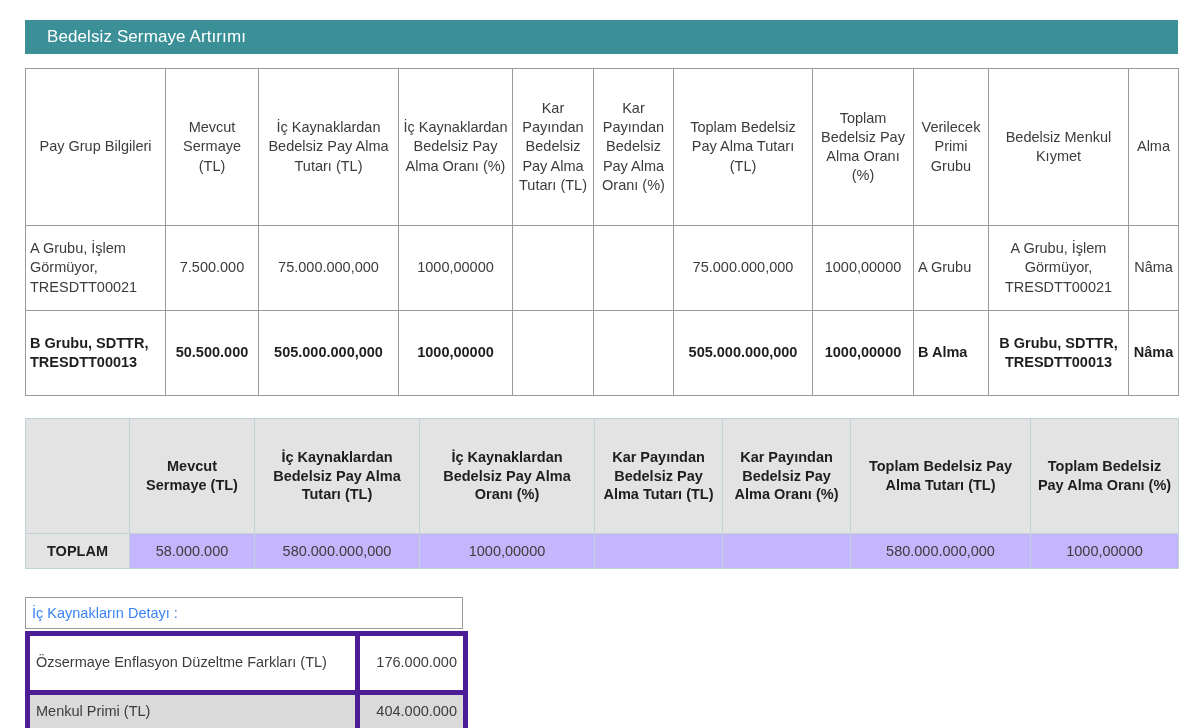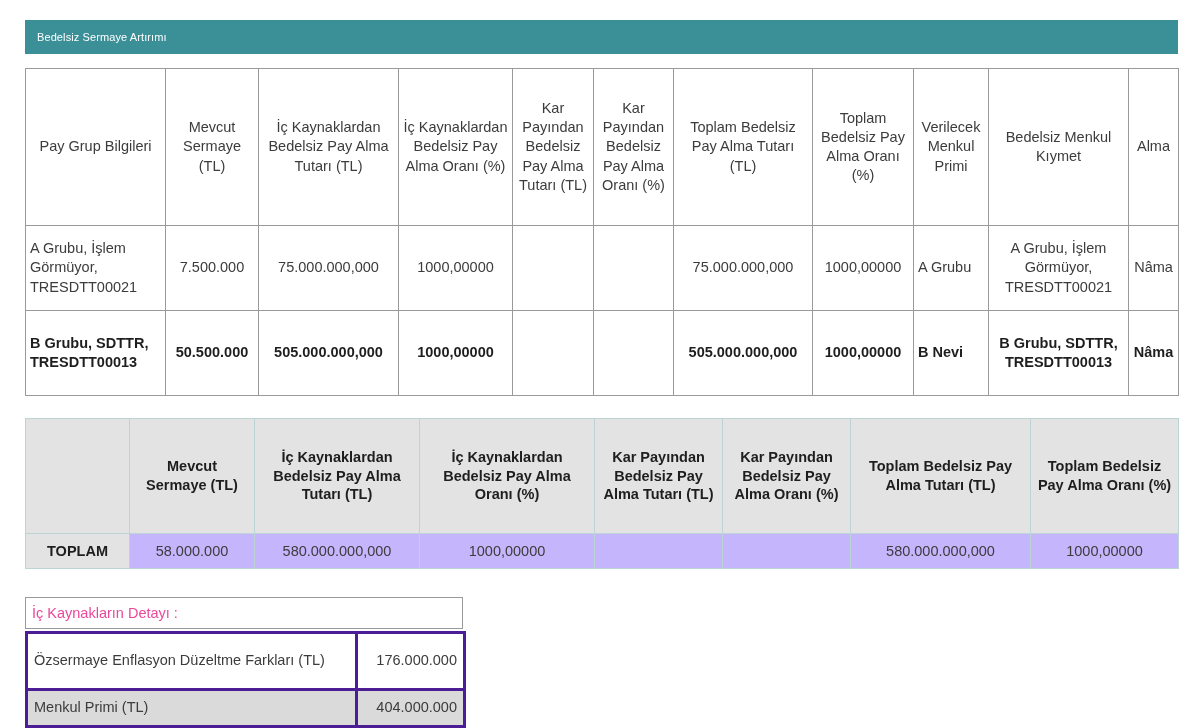--- a/index.html
+++ b/index.html
@@ -28,22 +28,22 @@
     top: 20px;
     width: 1153px;
     height: 34px;
     background: #3b9098;
     box-sizing: border-box;
     display: flex;
     align-items: center;
   }
   .title-bar .title-text {
     color: #ffffff;
-    font-size: 11px;
-    padding-left: 12px;
+    font-size: 17px;
+    padding-left: 22px;
     letter-spacing: .1px;
   }
 
   
   .tbl-detail {
     position: absolute;
     left: 25px;
     top: 68px;
     width: 1153px;
     border-collapse: collapse;
@@ -118,33 +118,33 @@
   .tbl-src-head {
     border-collapse: collapse;
     table-layout: fixed;
     width: 438px;
     font-size: 14.5px;
   }
   .tbl-src-head td {
     border: 1px solid #9a9a9a;
     padding: 3px 6px;
     height: 24px;
-    color: #ec4899;
+    color: #3b82f6;
     background: #ffffff;
     text-align: left;
   }
   .tbl-src {
     border-collapse: collapse;
     table-layout: fixed;
     width: 438px;
     font-size: 14.5px;
     margin-top: 2px;
   }
   .tbl-src td {
-    border: 3px solid #4c1d95;
+    border: 5px solid #4c1d95;
     padding: 4px 6px;
     color: #3c3c3c;
     line-height: 1.32;
     vertical-align: middle;
   }
   .tbl-src td.name { text-align: left; }
   .tbl-src td.val  { text-align: right; }
   .tbl-src tr.shaded td { background: #dadada; }
   .tbl-src tr.plain td  { background: #ffffff; }
   .tbl-src tr.r1 td { height: 46px; }
@@ -176,21 +176,21 @@
     <thead>
       <tr>
         <th>Pay Grup Bilgileri</th>
         <th>Mevcut Sermaye (TL)</th>
         <th>İç Kaynaklardan Bedelsiz Pay Alma Tutarı (TL)</th>
         <th>İç Kaynaklardan Bedelsiz Pay Alma Oranı (%)</th>
         <th>Kar Payından Bedelsiz Pay Alma Tutarı (TL)</th>
         <th>Kar Payından Bedelsiz Pay Alma Oranı (%)</th>
         <th>Toplam Bedelsiz Pay Alma Tutarı (TL)</th>
         <th>Toplam Bedelsiz Pay Alma Oranı (%)</th>
-        <th>Verilecek Menkul Primi</th>
+        <th>Verilecek Primi Grubu</th>
         <th>Bedelsiz Menkul Kıymet</th>
         <th>Alma</th>
       </tr>
     </thead>
     <tbody>
       <tr>
         <td class="c-left">A Grubu, İşlem Görmüyor, TRESDTT00021</td>
         <td class="c-right">7.500.000</td>
         <td class="c-right">75.000.000,000</td>
         <td class="c-center">1000,00000</td>
@@ -204,21 +204,21 @@
       </tr>
       <tr class="row-bold">
         <td class="c-left">B Grubu, SDTTR, TRESDTT00013</td>
         <td class="c-right">50.500.000</td>
         <td class="c-right">505.000.000,000</td>
         <td class="c-center">1000,00000</td>
         <td class="c-center"></td>
         <td class="c-center"></td>
         <td class="c-right">505.000.000,000</td>
         <td class="c-center">1000,00000</td>
-        <td class="c-left">B Nevi</td>
+        <td class="c-left">B Alma</td>
         <td class="c-center">B Grubu, SDTTR, TRESDTT00013</td>
         <td class="c-center">Nâma</td>
       </tr>
     </tbody>
   </table>
 
   <table class="tbl-total">
     <colgroup>
       <col style="width:104px">
         <col style="width:125px">

